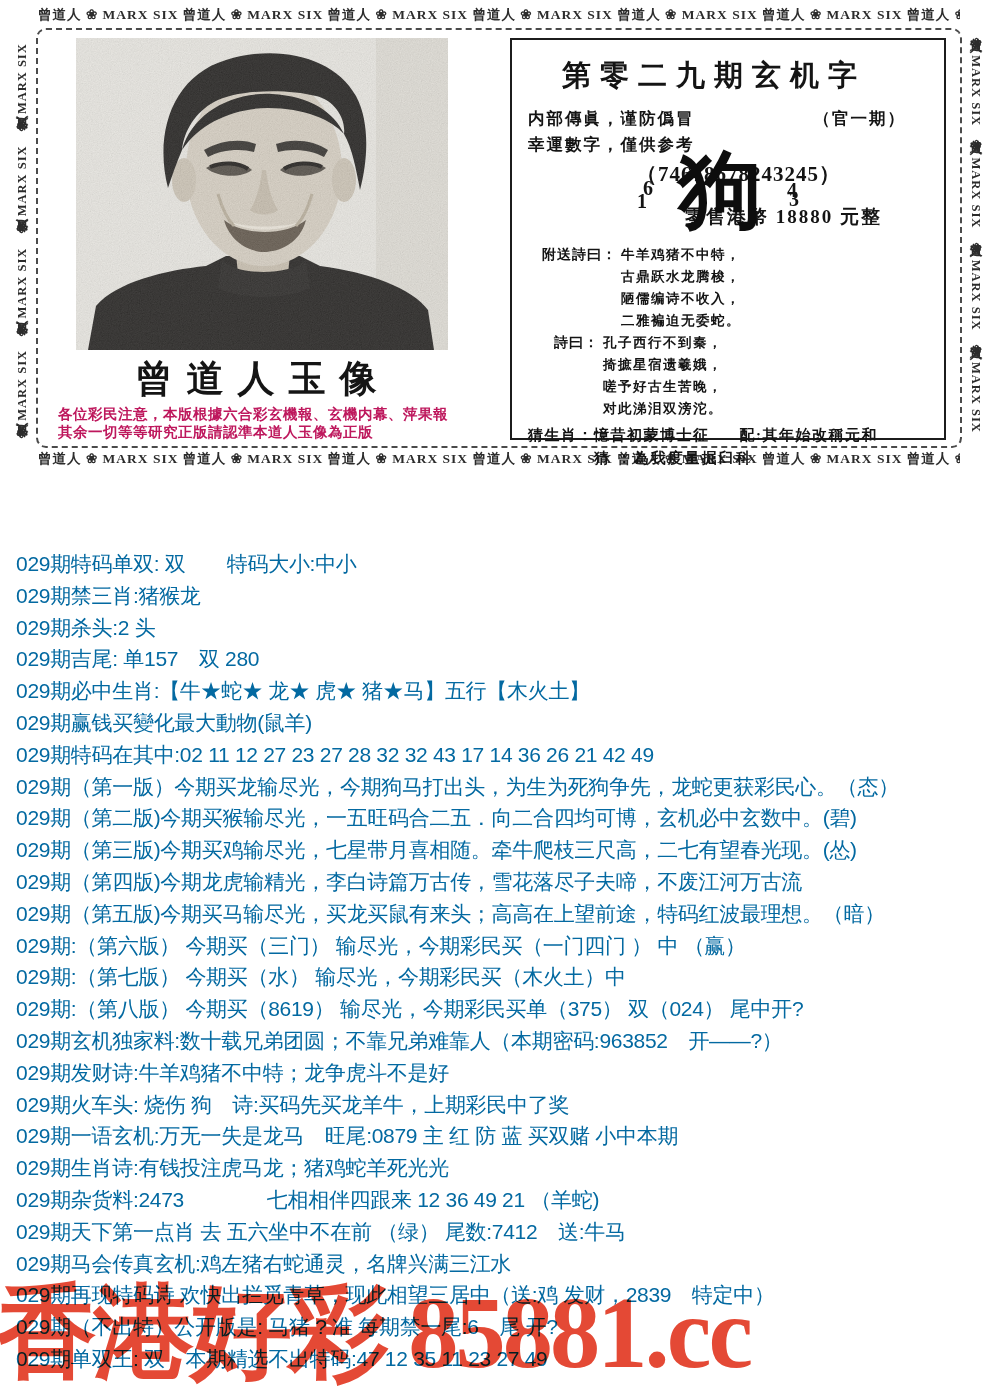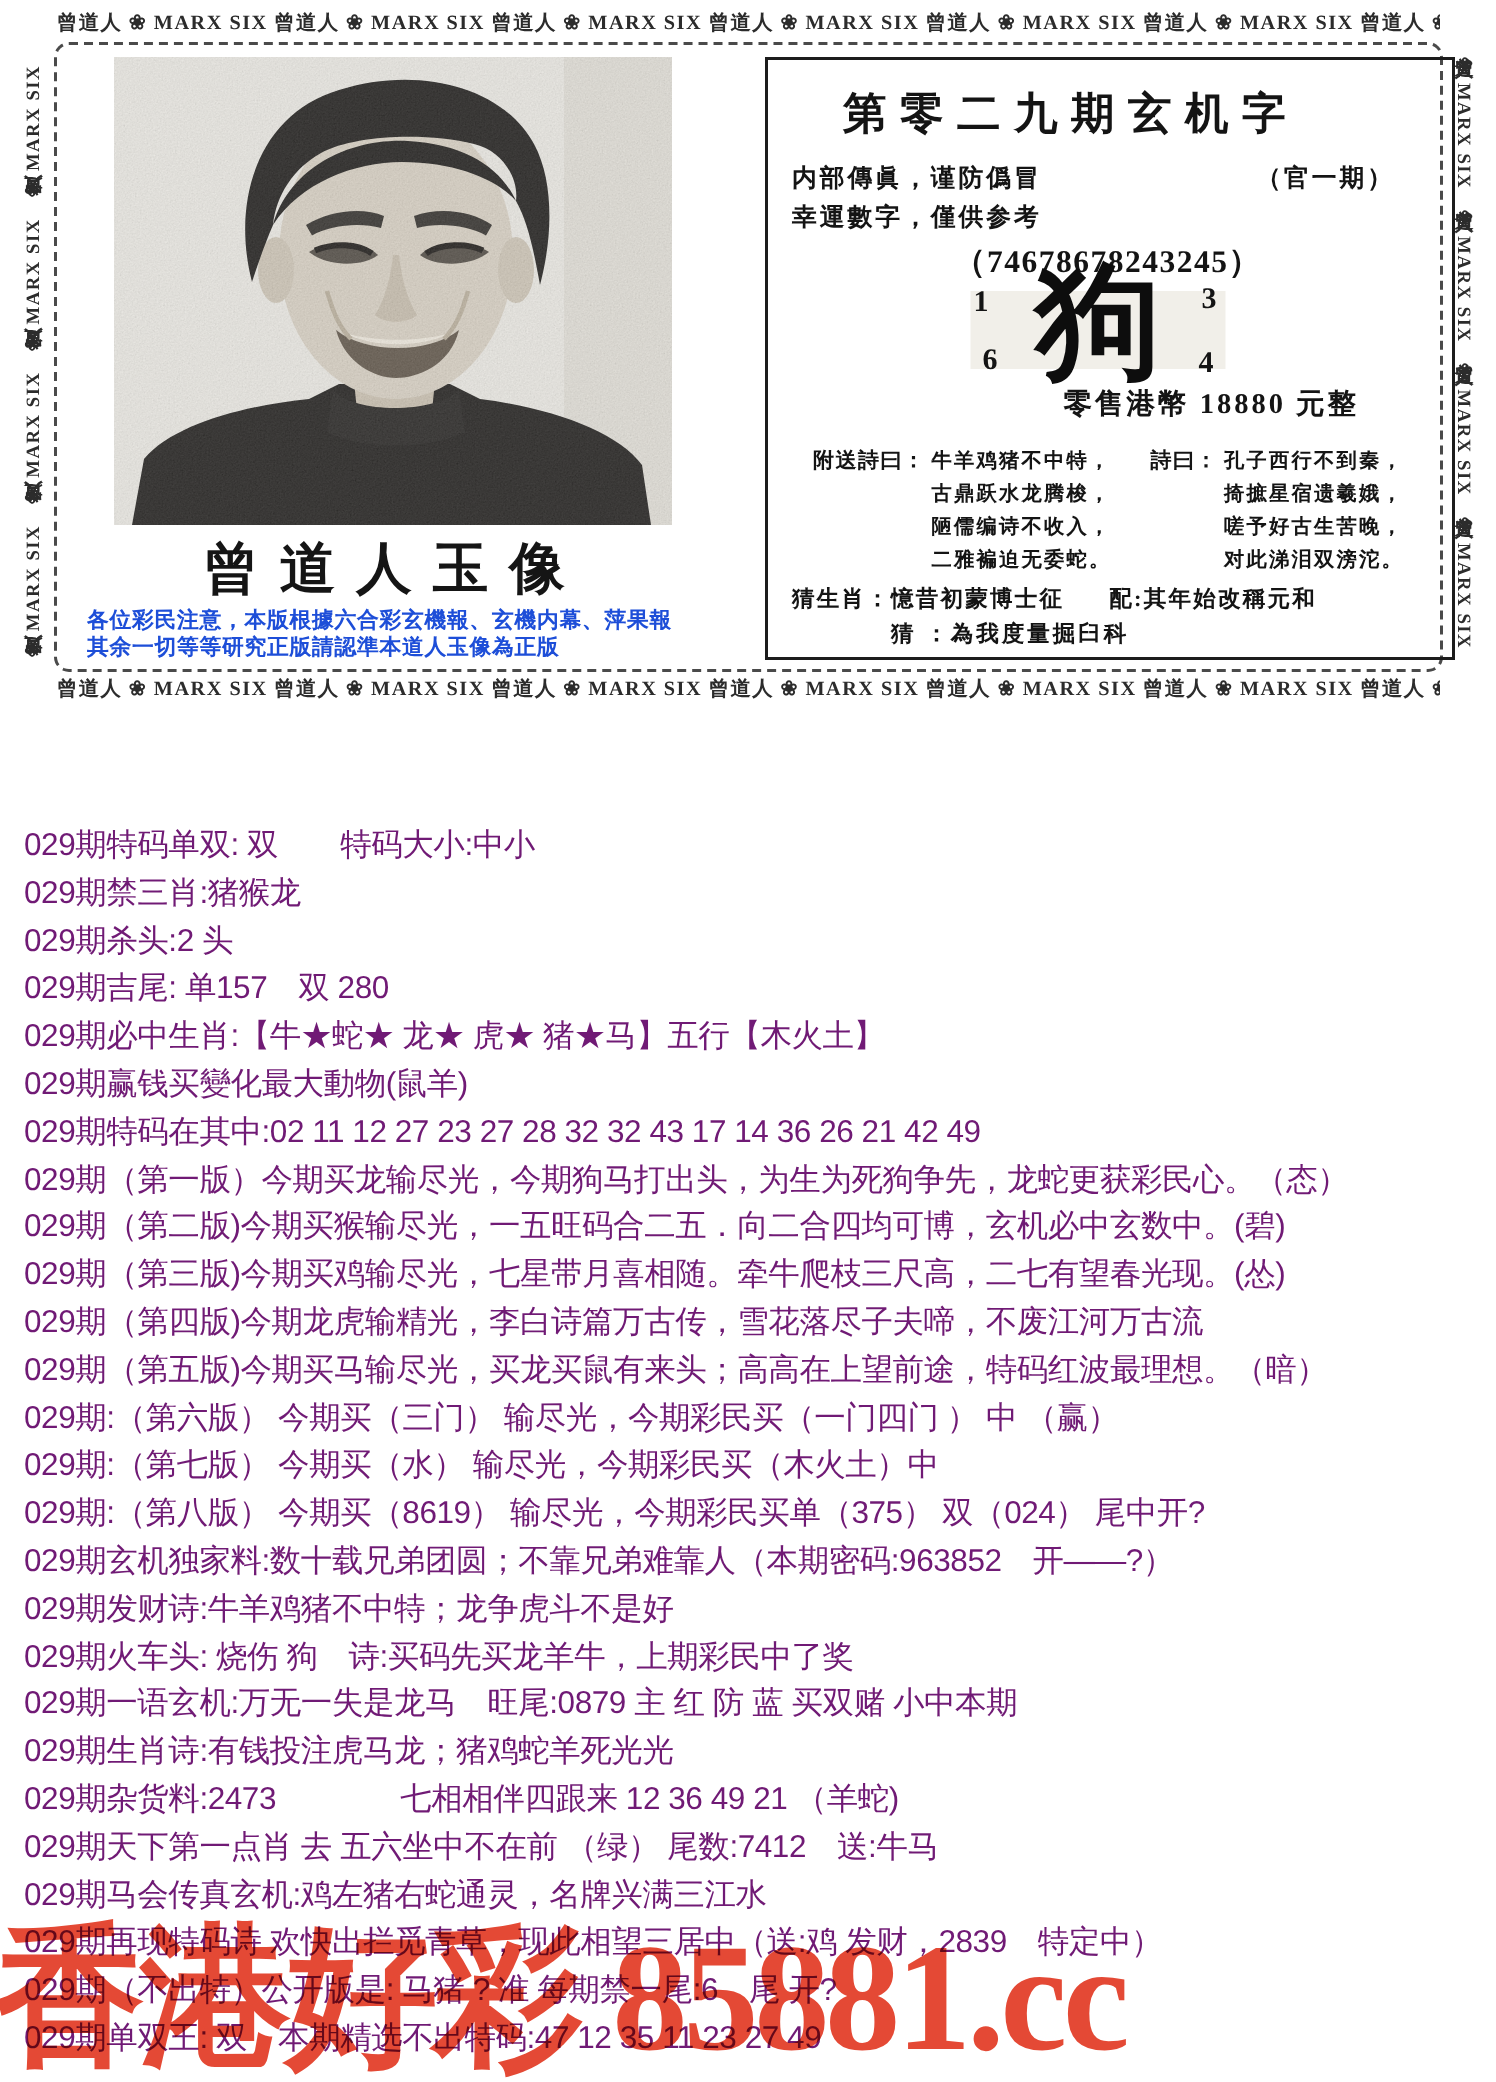--- a/index.html
+++ b/index.html
@@ -36,21 +36,21 @@
   .photo-col{width:452px;flex:0 0 452px;display:flex;flex-direction:column;}
   .photo{width:372px;height:312px;margin-left:28px;background:#eceae5;position:relative;}
   .photo svg{display:block;}
   .photo-caption{
     margin-top:4px;width:430px;text-align:center;
     font-family:"Liberation Serif",serif;font-weight:bold;font-size:37px;color:#151515;
     letter-spacing:14px;white-space:nowrap;
   }
   .photo-note{
     width:438px;margin-left:10px;
-    font-family:"Liberation Serif",serif;font-size:14.5px;font-weight:bold;color:#1d4ed8;
+    font-family:"Liberation Serif",serif;font-size:14.5px;font-weight:bold;color:#be185d;
     line-height:21px;letter-spacing:0.5px;white-space:nowrap;overflow:hidden;
   }
   
   .mystery-box{
     flex:1;border:2px solid #1c1c1c;margin-left:10px;margin-right:4px;
     padding:10px 32px 6px 16px;display:flex;flex-direction:column;
     font-family:"Liberation Serif",serif;color:#141414;
   }
   .mb-title{
     font-size:29px;font-weight:bold;letter-spacing:9px;margin:6px 0 10px 34px;white-space:nowrap;
@@ -64,35 +64,35 @@
   .zc-tl{left:2px;top:-4px;}
   .zc-tr{right:6px;top:-6px;}
   .zc-bl{left:8px;bottom:-6px;}
   .zc-br{right:8px;bottom:-8px;}
   .zodiac-char{
     position:absolute;left:0;right:0;top:50%;transform:translateY(-54%);
     text-align:center;font-size:84px;font-weight:900;line-height:84px;color:#0d0d0d;
     font-family:"Liberation Serif",serif;
   }
   .mb-price{font-size:19px;font-weight:bold;letter-spacing:2px;margin:4px 30px 8px auto;}
-  .mb-poems{display:flex;flex-direction:row;margin-top:6px;}
+  .mb-poems{display:flex;flex-direction:column;margin-top:6px;}
   .poem-group{display:flex;flex-direction:row;}
   .poem-label{font-size:14px;font-weight:bold;letter-spacing:1px;margin-top:2px;white-space:nowrap;}
   .poem-lines{margin-left:4px;}
   .poem-lines div{font-size:13.5px;font-weight:bold;line-height:22px;letter-spacing:1.5px;white-space:nowrap;}
   .poem-left{margin-left:14px;}
   .poem-right{margin-left:26px;}
   .mb-bottomrow{display:flex;font-size:15px;font-weight:bold;letter-spacing:1.5px;margin-top:6px;}
   .mb-bottomrow .right{margin-left:30px;}
   .mb-guess{font-size:15px;font-weight:bold;letter-spacing:2px;margin:4px 0 0 66px;}
   
   .body-lines{position:absolute;left:16px;top:548px;width:975px;}
   .body-line{
     font-size:21px;line-height:31.8px;font-weight:500;letter-spacing:-0.3px;
-    white-space:nowrap;overflow:hidden;color:#701a75;
+    white-space:nowrap;overflow:hidden;color:#0369a1;
   }
   
   .watermark{
     position:absolute;left:-4px;top:1282px;width:1010px;
     font-family:"Liberation Serif",serif;font-weight:bold;font-size:102px;line-height:102px;
     letter-spacing:-3px;white-space:nowrap;
     mix-blend-mode:multiply;opacity:0.93;transform:scaleX(0.985);transform-origin:left;
   }
 </style>
 </head>

